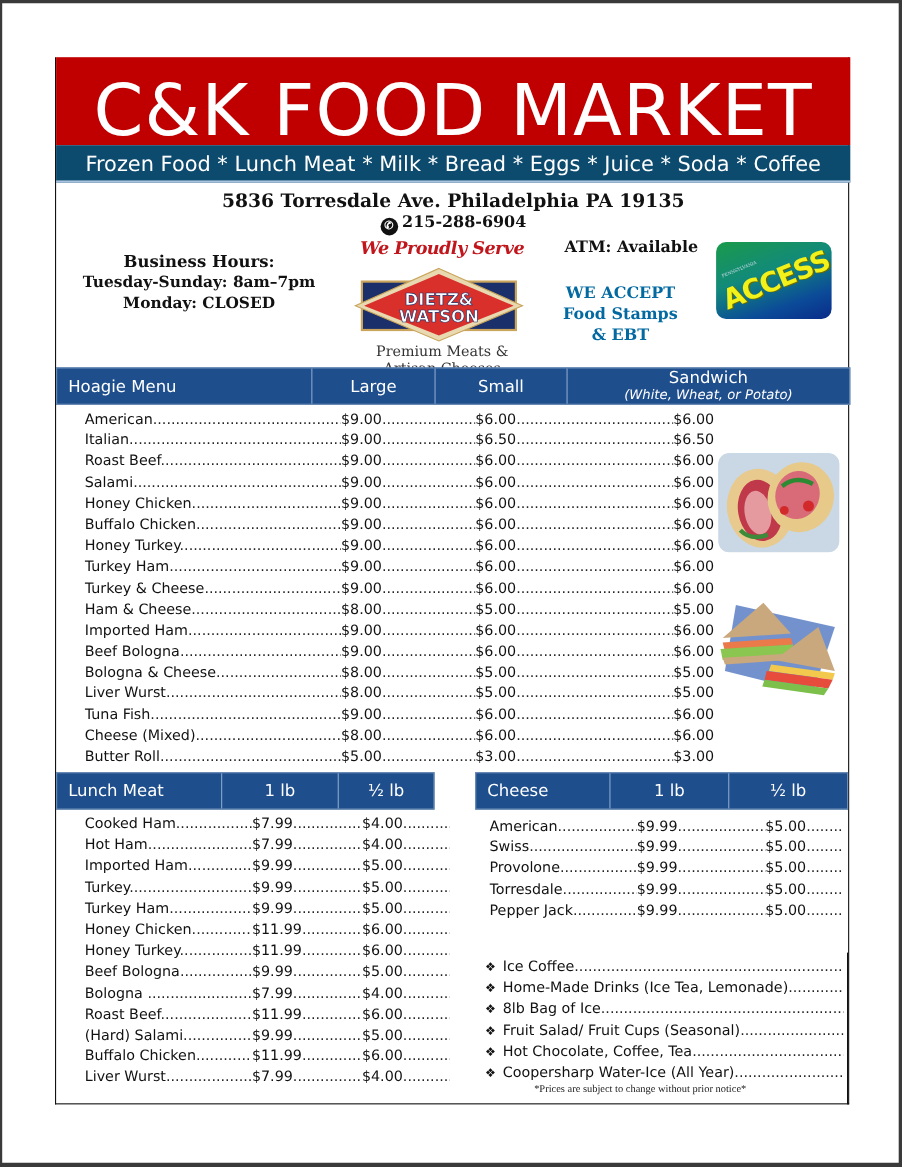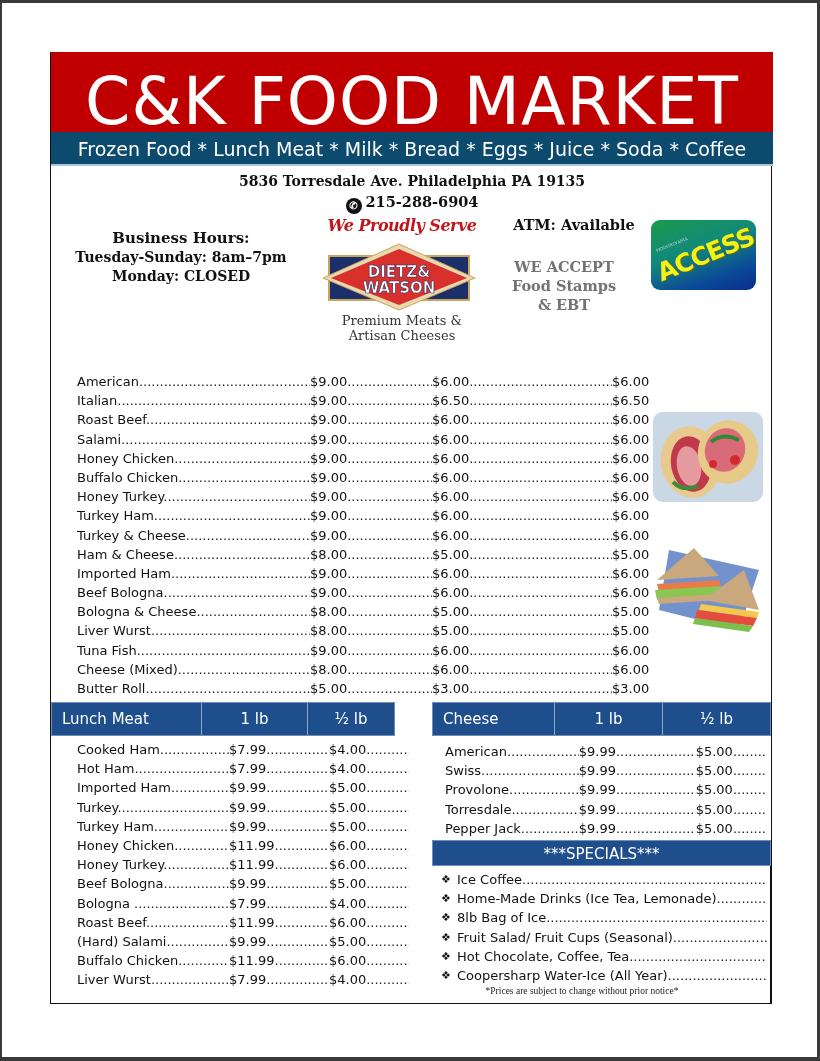--- a/index.html
+++ b/index.html
@@ -43,21 +43,21 @@
     font-size: 19px; line-height: 34px; font-weight: normal;
     white-space: nowrap;
     border-bottom: 2px solid #aac4e0;
   }
   .info {
     position: absolute; left: 0; top: 116px; width: 722px; height: 165px;
     font-family: "DejaVu Serif", "Liberation Serif", serif;
   }
   .address {
     position: absolute; left: 0; top: 5px; width: 722px; text-align: center;
-    font-size: 14px; font-weight: bold; color: #111;
+    font-size: 17px; font-weight: bold; color: #111;
   }
   .phone {
     position: absolute; left: 0; top: 25px; width: 722px; text-align: center;
     font-size: 14.5px; font-weight: bold; color: #111;
   }
   .phone .phone-icon {
     display: inline-block; width: 16px; height: 16px; border-radius: 50%;
     background: #111; color: #fff; font-size: 10px; line-height: 16px;
     text-align: center; vertical-align: -2px; margin-right: 4px;
   }
@@ -78,21 +78,21 @@
   .dw-caption {
     position: absolute; left: 266px; top: 145px; width: 170px; text-align: center;
     font-size: 13px; color: #333; font-family: "DejaVu Serif", serif;
   }
   .atm {
     position: absolute; left: 458px; top: 48px; width: 130px; text-align: center;
     font-size: 14.5px; font-weight: bold; color: #111;
   }
   .accept {
     position: absolute; left: 448px; top: 89px; width: 130px; text-align: center;
-    font-size: 14.5px; font-weight: bold; line-height: 19px; color: #737373;
+    font-size: 14.5px; font-weight: bold; line-height: 19px; color: #0369a1;
   }
   .access-card {
     position: absolute; left: 600px; top: 52px; width: 105px; height: 70px;
     border-radius: 9px;
     background: linear-gradient(160deg, #1a9a4a 0%, #128a7a 40%, #0b4b98 75%, #0a2b8a 100%);
     overflow: hidden;
   }
   .access-card .acc-word {
     position: absolute; left: 2px; top: 20px; width: 105px; text-align: center;
     font-family: "DejaVu Sans", sans-serif; font-weight: bold; font-size: 25px;
@@ -230,20 +230,29 @@
       <div>WE ACCEPT</div>
       <div>Food Stamps</div>
       <div>&amp; EBT</div>
     </div>
     <div class="access-card">
       <span class="acc-small">PENNSYLVANIA</span>
       <div class="acc-word">ACCESS</div>
     </div>
   </div>
 
+  <div class="hdr hoagie-hdr">
+    <div class="cell c1">Hoagie Menu</div>
+    <div class="cell c2">Large</div>
+    <div class="cell c3">Small</div>
+    <div class="cell c4">
+      <span>Sandwich</span>
+      <span class="sub">(White, Wheat, or Potato)</span>
+    </div>
+  </div>
 
   <div class="hoagie-list" id="hoagie-list">
         <div class="row">
           <div class="name"><span>American</span><span class="dots"></span></div>
           <div class="lg"><span>$9.00</span><span class="dots"></span></div>
           <div class="sm"><span>$6.00</span><span class="dots"></span></div>
           <div class="sw">$6.00</div>
         </div>
         <div class="row">
           <div class="name"><span>Italian</span><span class="dots"></span></div>
@@ -468,21 +477,20 @@
           <div class="p1"><span>$9.99</span><span class="dots"></span></div>
           <div class="p2"><span>$5.00</span><span class="dots"></span></div>
         </div>
         <div class="row">
           <div class="name"><span>Pepper Jack</span><span class="dots"></span></div>
           <div class="p1"><span>$9.99</span><span class="dots"></span></div>
           <div class="p2"><span>$5.00</span><span class="dots"></span></div>
         </div>
       </div>
 
-  <div class="sp-hdr">***SPECIALS***</div>
   <div class="sp-box"></div>
   <div class="sp-list" id="sp-list">
         <div class="row">
           <span class="bullet">❖</span>
           <span class="txt"><span>Ice Coffee</span><span class="dots"></span></span>
         </div>
         <div class="row">
           <span class="bullet">❖</span>
           <span class="txt"><span>Home-Made Drinks (Ice Tea, Lemonade)</span><span class="dots"></span></span>
         </div>

